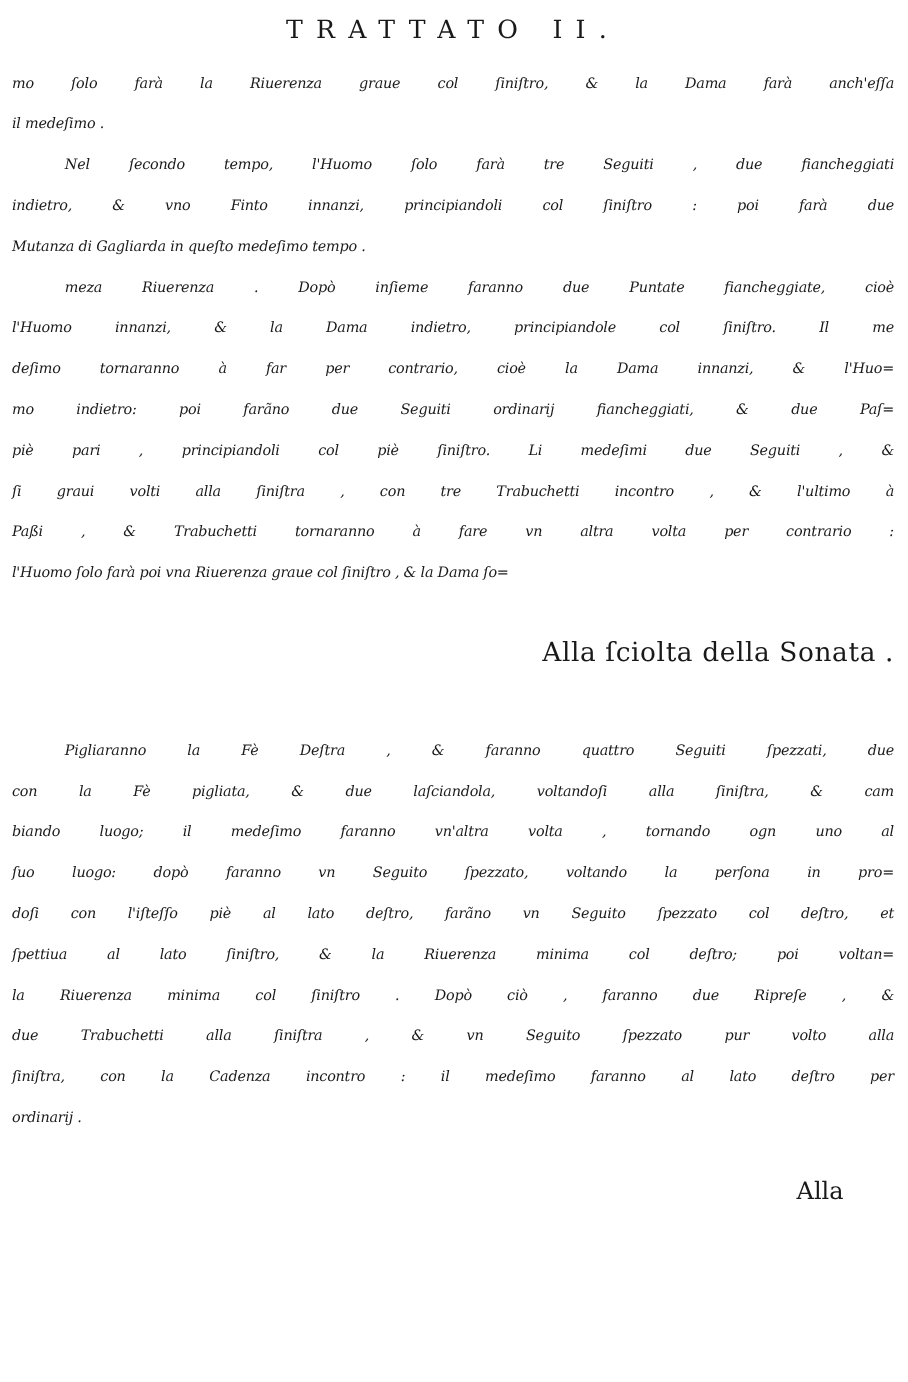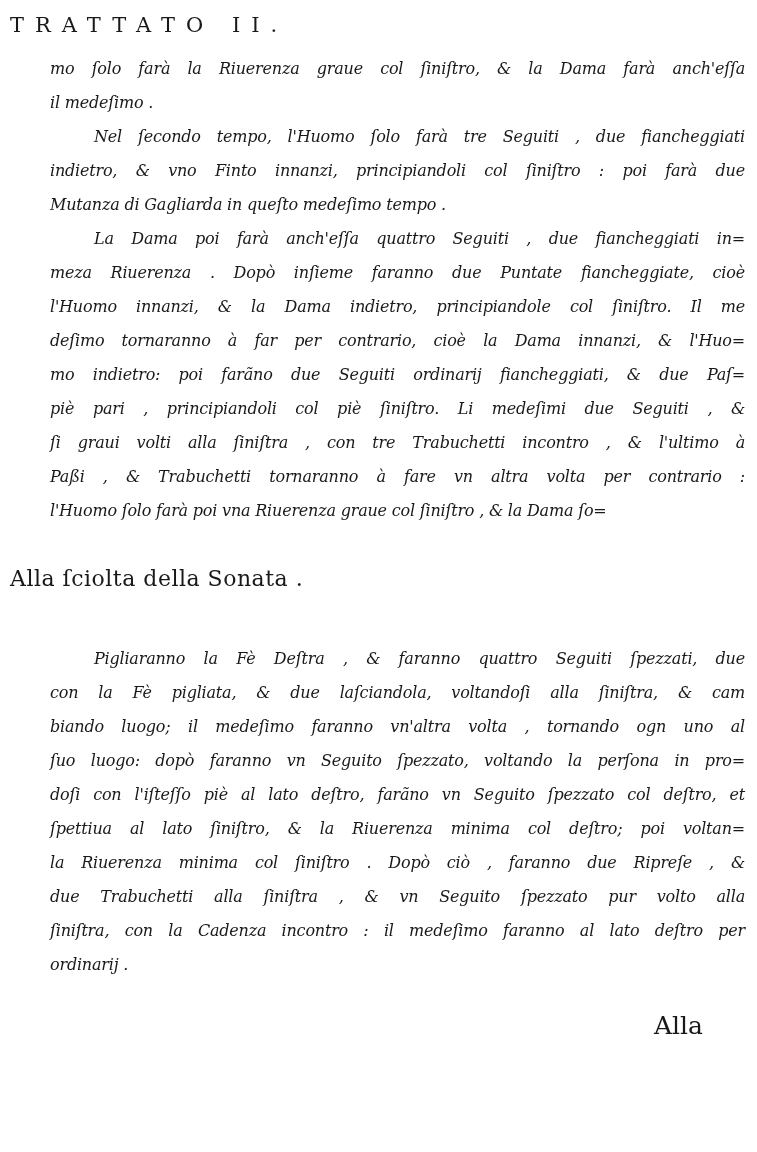--- a/index.html
+++ b/index.html
@@ -12,36 +12,36 @@
     width: 757px;
     height: 1152px;
     background: var(--paper, #ffffff);
     color: var(--ink, #191919);
     box-sizing: border-box;
     padding: 10px 12px 0 10px;
     overflow: hidden;
     font-family: "DejaVu Serif", serif;
   }
   .running-head {
+    text-align: center;
     font-size: 21px;
     line-height: 26px;
     letter-spacing: 11px;
     font-style: normal;
     font-weight: normal;
     padding-top: 2px;
     white-space: nowrap;
   }
   .text-block {
     margin-top: 14px;
   }
   .para {
     font-style: italic;
-    font-size: 16px;
+    font-size: 12px;
     letter-spacing: -0.2px;
-    margin-left: 40px;
   }
   .line {
     height: 34px;
     line-height: 34px;
     text-align: justify;
     text-align-last: justify;
     white-space: nowrap;
     overflow: visible;
   }
   .para .line:last-child {
@@ -49,32 +49,32 @@
     text-align-last: left;
   }
   .para.indent .line:first-child {
     text-indent: 44px;
   }
   .subheading {
     font-style: normal;
     font-weight: normal;
     font-size: 22px;
     line-height: 34px;
-    text-align: left;
+    text-align: right;
     margin: 34px 0 46px 0;
     letter-spacing: 0.5px;
   }
   .catchword-row {
     margin-top: 28px;
     text-align: right;
     padding-right: 42px;
   }
   .catchword {
     font-style: normal;
-    font-size: 25px;
+    font-size: 20px;
     line-height: 32px;
   }
 </style>
 </head>
 <body>
 
 <div class="page">
 
   <header class="running-head">
     <span>TRATTATO II.</span>
@@ -87,21 +87,20 @@
         <div class="line">il medeſimo .</div>
       </div>
 
     <div class="para indent">
         <div class="line">Nel ſecondo tempo, l'Huomo ſolo farà tre Seguiti , due fiancheggiati</div>
         <div class="line">indietro, &amp; vno Finto innanzi, principiandoli col ſiniſtro : poi farà due</div>
         <div class="line">Mutanza di Gagliarda in queſto medeſimo tempo .</div>
       </div>
 
     <div class="para indent">
-        <div class="line">La Dama poi farà anch'eſſa quattro Seguiti , due fiancheggiati in=</div>
         <div class="line">meza Riuerenza . Dopò inſieme faranno due Puntate fiancheggiate, cioè</div>
         <div class="line">l'Huomo innanzi, &amp; la Dama indietro, principiandole col ſiniſtro. Il me</div>
         <div class="line">deſimo tornaranno à far per contrario, cioè la Dama innanzi, &amp; l'Huo=</div>
         <div class="line">mo indietro: poi farãno due Seguiti ordinarij fiancheggiati, &amp; due Paſ=</div>
         <div class="line">piè pari , principiandoli col piè ſiniſtro. Li medeſimi due Seguiti , &amp;</div>
         <div class="line">ſi graui volti alla ſiniſtra , con tre Trabuchetti incontro , &amp; l'ultimo à</div>
         <div class="line">Paßi , &amp; Trabuchetti tornaranno à fare vn altra volta per contrario :</div>
         <div class="line">l'Huomo ſolo farà poi vna Riuerenza graue col ſiniſtro , &amp; la Dama ſo=</div>
       </div>
 

